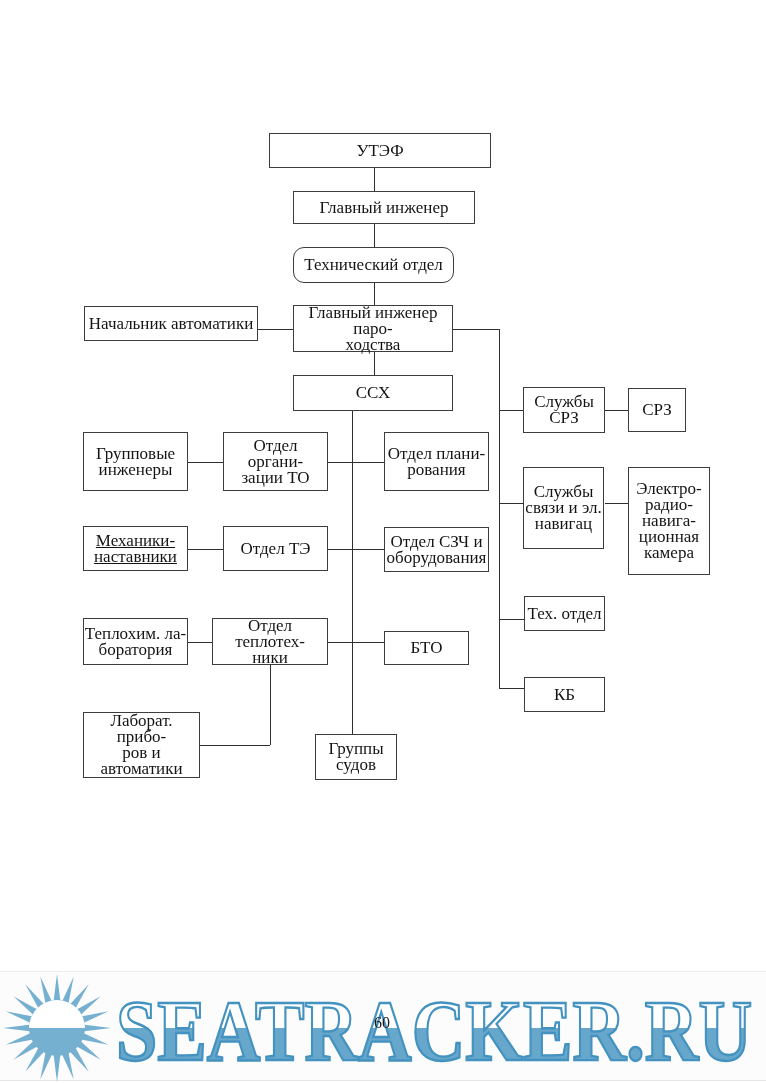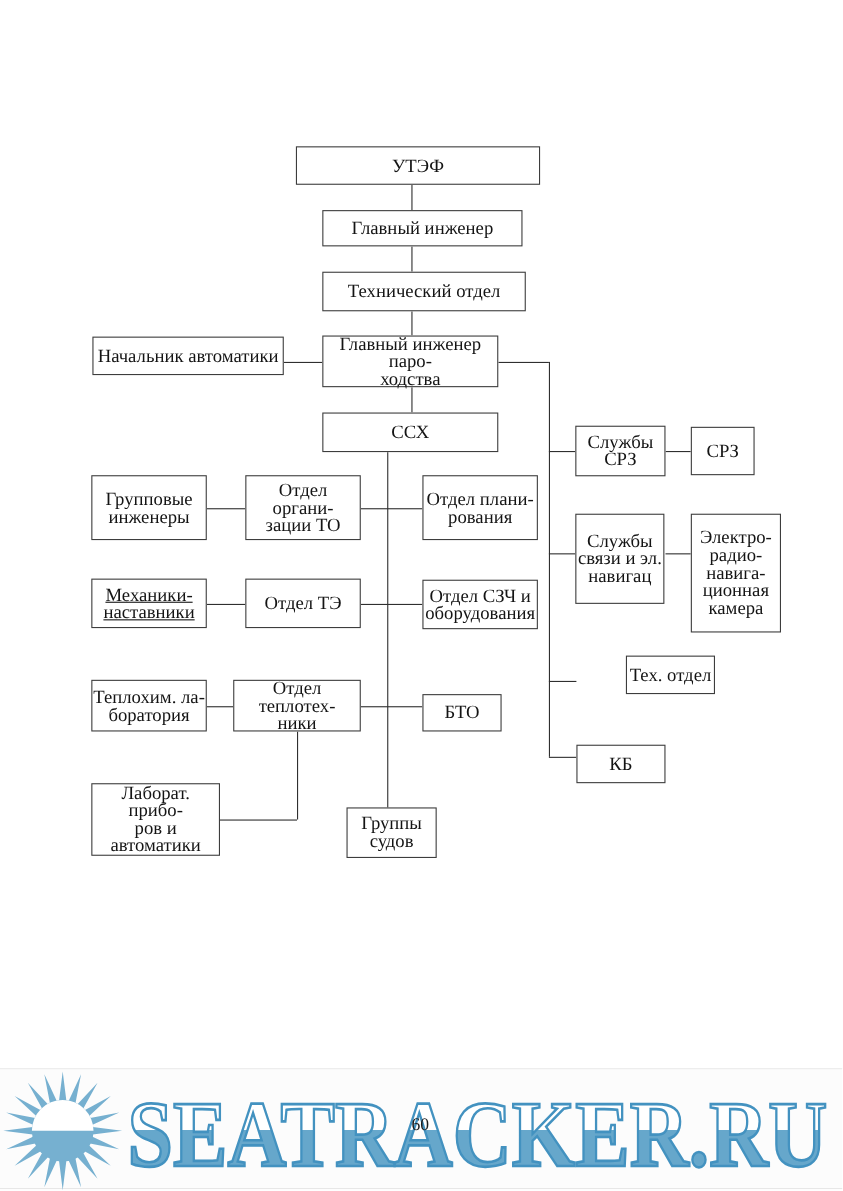--- a/index.html
+++ b/index.html
@@ -29,57 +29,57 @@
   }
 </style>
 </head>
 <body>
 
 <div class="page">
 
   <div id="diagram">
       <div class="node" style="left: 269px; top: 133px; width: 222px; height: 35px;">УТЭФ</div>
       <div class="node" style="left: 293px; top: 191px; width: 182px; height: 33px;">Главный инженер</div>
-      <div class="node" style="left: 293px; top: 247px; width: 185px; height: 36px;">Технический отдел</div>
+      <div class="node" style="left: 293px; top: 247px; width: 161px; height: 36px; border-radius: 11px;">Технический отдел</div>
       <div class="node" style="left: 84px; top: 306px; width: 174px; height: 35px;">Начальник автоматики</div>
       <div class="node" style="left: 293px; top: 305px; width: 160px; height: 47px;">Главный инженер паро-
 ходства</div>
       <div class="node" style="left: 293px; top: 375px; width: 160px; height: 36px;">ССХ</div>
       <div class="node" style="left: 83px; top: 432px; width: 105px; height: 59px;">Групповые
 инженеры</div>
       <div class="node" style="left: 223px; top: 432px; width: 105px; height: 59px;">Отдел органи-
 зации ТО</div>
       <div class="node" style="left: 384px; top: 432px; width: 105px; height: 59px;">Отдел плани-
 рования</div>
       <div class="node" style="left: 83px; top: 526px; width: 105px; height: 45px; text-decoration: underline;">Механики-
 наставники</div>
       <div class="node" style="left: 223px; top: 526px; width: 105px; height: 45px;">Отдел ТЭ</div>
       <div class="node" style="left: 384px; top: 527px; width: 105px; height: 45px;">Отдел СЗЧ и
 оборудования</div>
       <div class="node" style="left: 83px; top: 618px; width: 105px; height: 47px;">Теплохим. ла-
 боратория</div>
       <div class="node" style="left: 212px; top: 618px; width: 116px; height: 47px;">Отдел теплотех-
 ники</div>
-      <div class="node" style="left: 384px; top: 631px; width: 72px; height: 34px;">БТО</div>
+      <div class="node" style="left: 384px; top: 631px; width: 85px; height: 34px;">БТО</div>
       <div class="node" style="left: 83px; top: 712px; width: 117px; height: 66px;">Лаборат. прибо-
 ров и автоматики</div>
       <div class="node" style="left: 315px; top: 734px; width: 82px; height: 46px;">Группы
 судов</div>
       <div class="node" style="left: 523px; top: 387px; width: 82px; height: 46px;">Службы
 СРЗ</div>
       <div class="node" style="left: 628px; top: 388px; width: 58px; height: 44px;">СРЗ</div>
       <div class="node" style="left: 523px; top: 467px; width: 81px; height: 82px;">Службы
 связи и эл.
 навигац</div>
       <div class="node" style="left: 628px; top: 467px; width: 82px; height: 108px;">Электро-
 радио-
 навига-
 ционная
 камера</div>
-      <div class="node" style="left: 524px; top: 596px; width: 81px; height: 35px; margin-left: 45px;">Тех. отдел</div>
+      <div class="node" style="left: 524px; top: 596px; width: 81px; height: 35px;">Тех. отдел</div>
       <div class="node" style="left: 524px; top: 677px; width: 81px; height: 35px;">КБ</div>
       <div class="connector" style="left: 374px; top: 168px; width: 1px; height: 23px; background: rgb(47, 47, 47);"></div>
       <div class="connector" style="left: 374px; top: 224px; width: 1px; height: 23px; background: rgb(47, 47, 47);"></div>
       <div class="connector" style="left: 374px; top: 283px; width: 1px; height: 22px; background: rgb(47, 47, 47);"></div>
       <div class="connector" style="left: 374px; top: 352px; width: 1px; height: 23px; background: rgb(47, 47, 47);"></div>
       <div class="connector" style="left: 352px; top: 411px; width: 1px; height: 324px; background: rgb(47, 47, 47);"></div>
       <div class="connector" style="left: 270px; top: 665px; width: 1px; height: 80px; background: rgb(47, 47, 47);"></div>
       <div class="connector" style="left: 499px; top: 329px; width: 1px; height: 359px; background: rgb(47, 47, 47);"></div>
       <div class="connector" style="left: 258px; top: 329px; width: 35px; height: 1px; background: rgb(47, 47, 47);"></div>
       <div class="connector" style="left: 453px; top: 329px; width: 46px; height: 1px; background: rgb(47, 47, 47);"></div>

